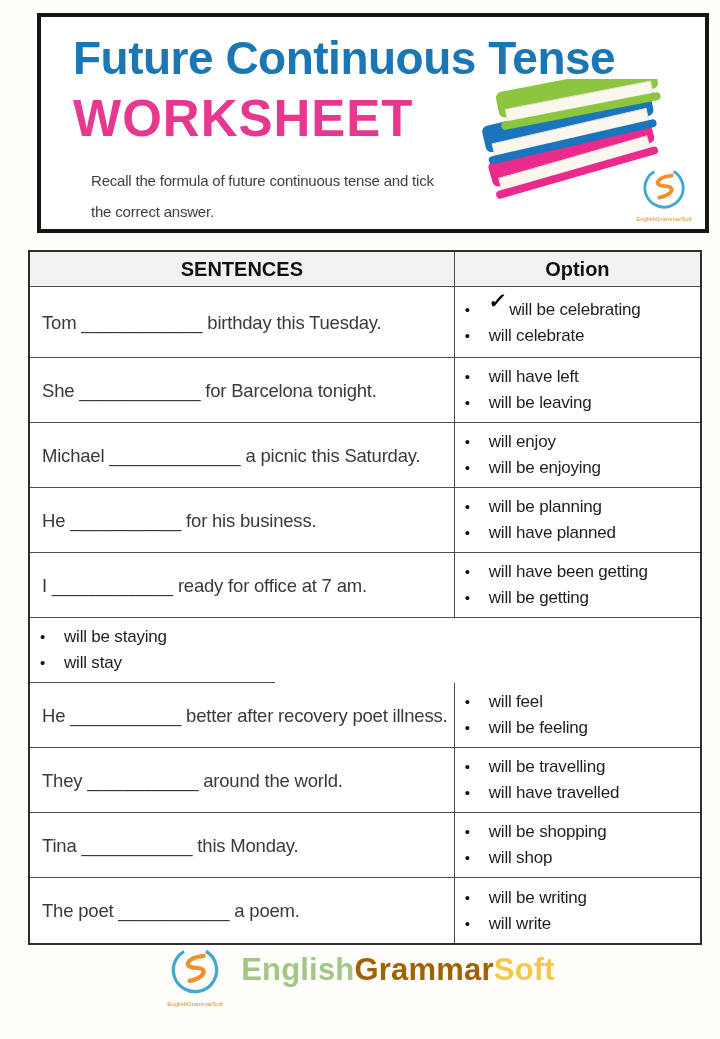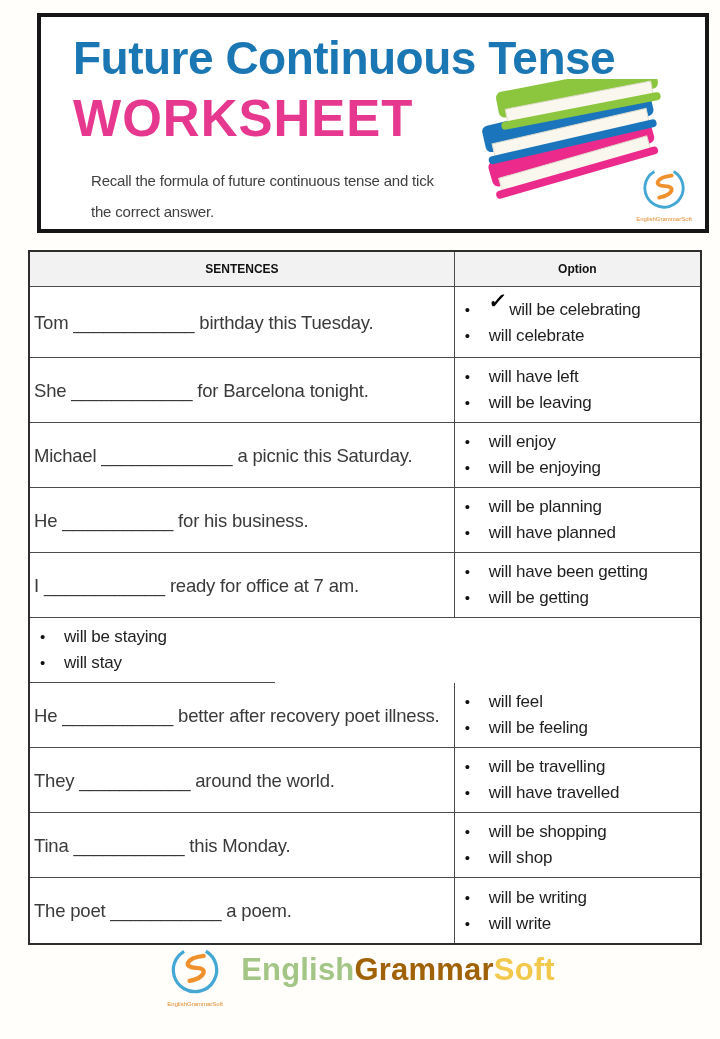--- a/index.html
+++ b/index.html
@@ -25,23 +25,23 @@
   .gtable { position:absolute; left:28px; top:250px; width:674px;
             border:2px solid #2e2e2e; background:#ffffff; }
   .trow { display:flex; }
   .cell { border-right:1.5px solid #4c4c4c; border-bottom:1.5px solid #4c4c4c; }
   .cell:last-child { border-right:none; }
   .trow:last-child .cell { border-bottom:none; }
   .c-left  { width:63.4%; }
   .c-right { width:36.6%; }
 
   .thead .cell { height:35px; display:flex; align-items:center; justify-content:center;
-                 background:#f2f2f2; font-weight:bold; font-size:12px; color:#111; }
-
-  .tbody-row .c-left { display:flex; align-items:center; padding:4px 6px 4px 4px;
+                 background:#f2f2f2; font-weight:bold; font-size:20px; color:#111; }
+
+  .tbody-row .c-left { display:flex; align-items:center; padding:4px 6px 4px 12px;
                        font-size:18.5px; color:#3a3a3a; line-height:33px;
                        letter-spacing:-0.2px; }
   .tbody-row .c-right { display:flex; flex-direction:column; justify-content:center;
                         padding:3px 4px 3px 10px; }
   .tbody-row { height:65px; }
   .tbody-row.r0 { height:71px; }
 
   .opt { display:flex; align-items:baseline; font-size:17px; color:#1e1e1e;
          line-height:26px; letter-spacing:-0.2px; }
   .bullet { width:24px; flex:0 0 24px; font-size:15px; color:#111; }

